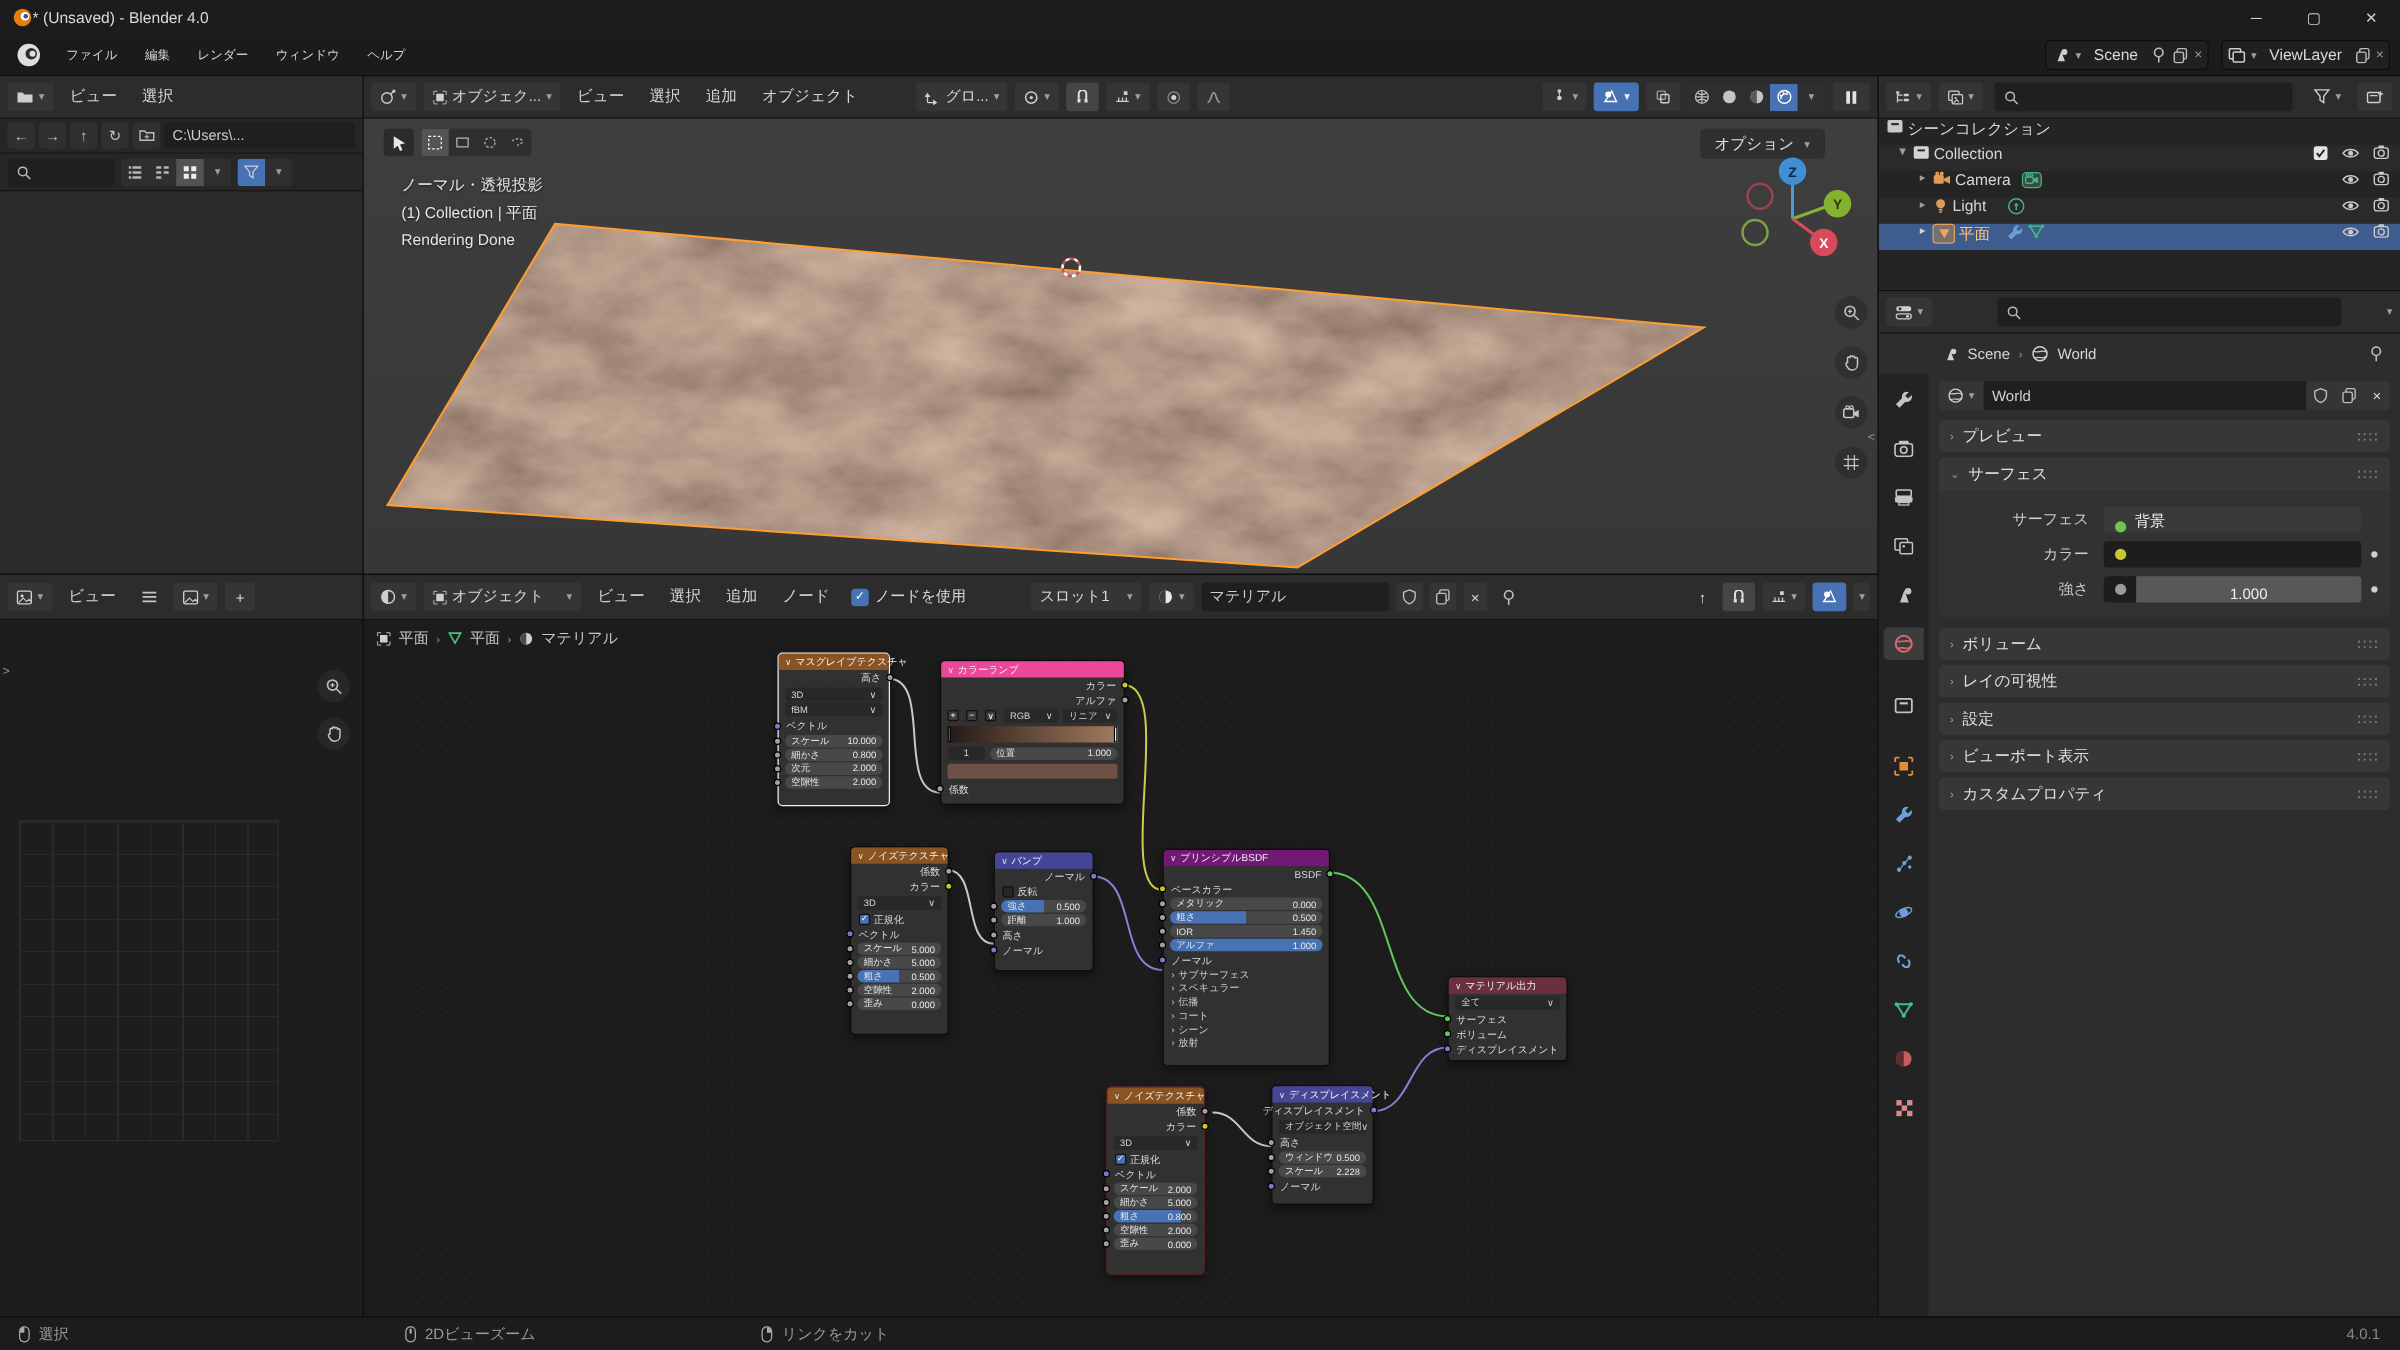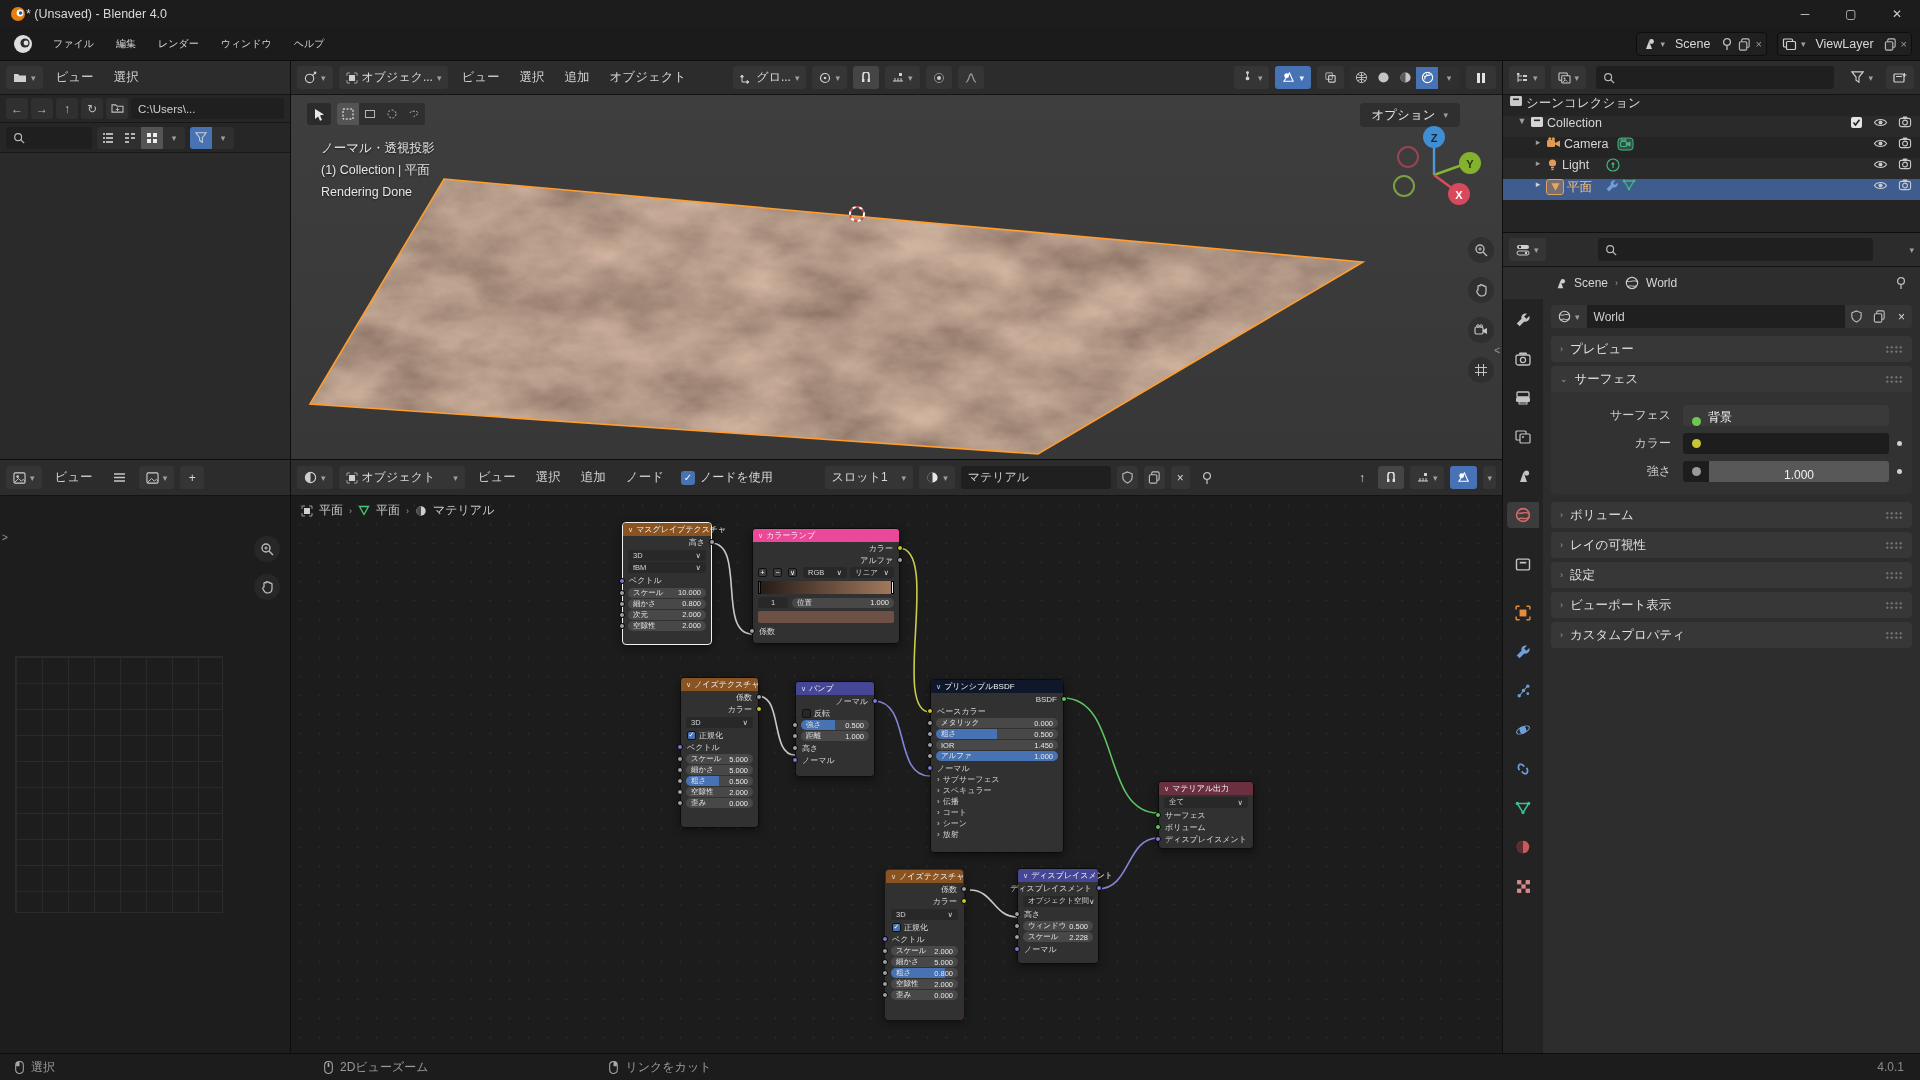--- a/index.html
+++ b/index.html
@@ -821,21 +821,21 @@
             <span class="sock l s-gray"></span>
             <span>高さ</span>
           </div>
         <div class="nrow l">
             <span class="sock l s-pur"></span>
             <span>ノーマル</span>
           </div>
       </div>
 
       <div class="node" style="left:639px;top:183px;width:134px;height:174px">
-        <div class="nh" style="background:#0f172a">
+        <div class="nh" style="background:#701a75">
             <span class="c">∨</span>
             <span>プリンシプルBSDF</span>
           </div>
         <div class="nrow">
             <span>BSDF</span>
             <span class="sock r s-grn"></span>
           </div>
         <div class="nrow l">
             <span class="sock l s-yel"></span>
             <span>ベースカラー</span>

